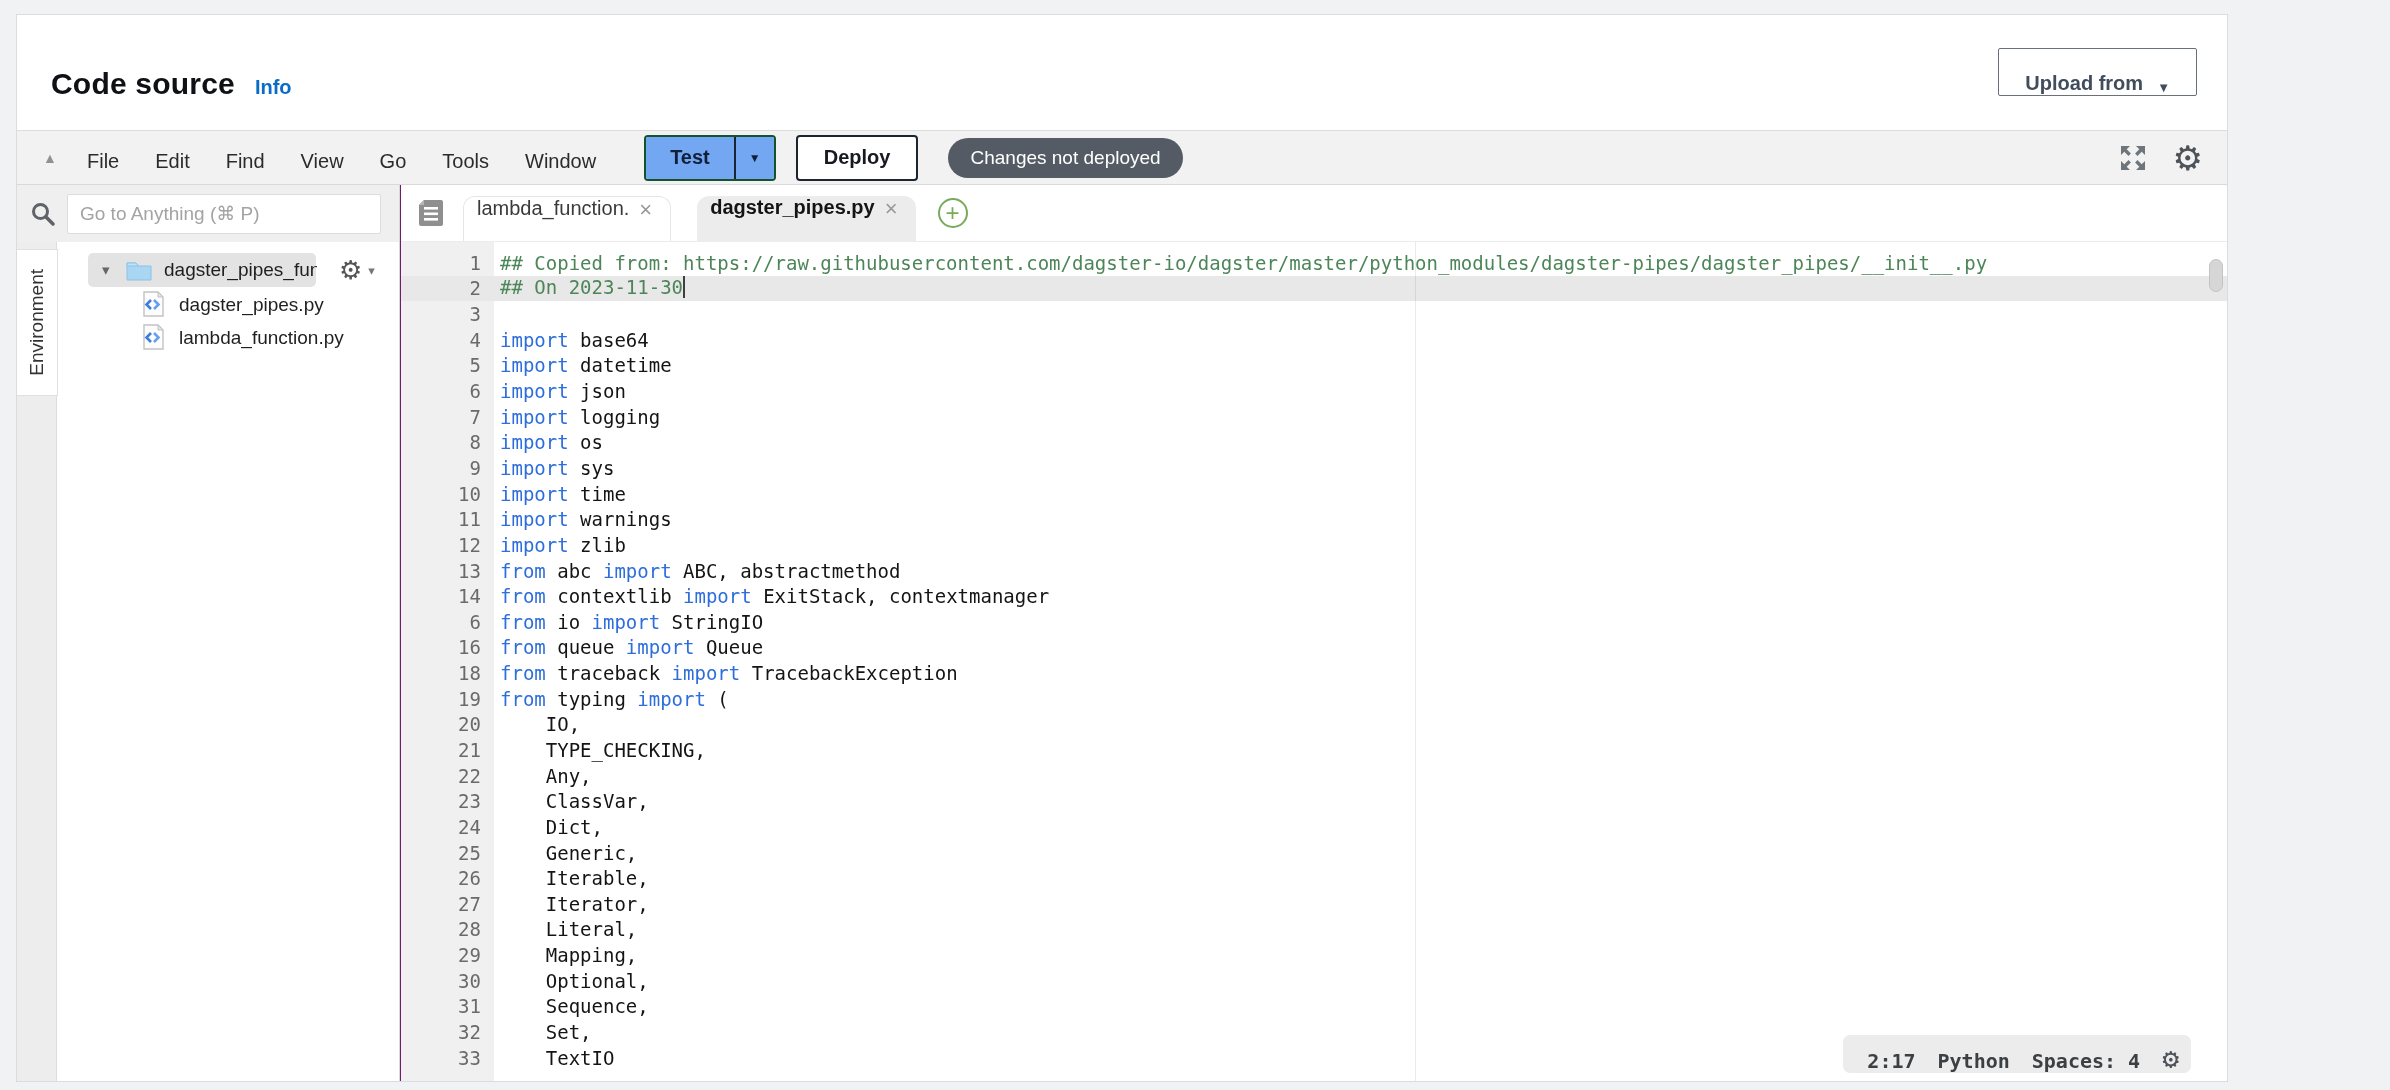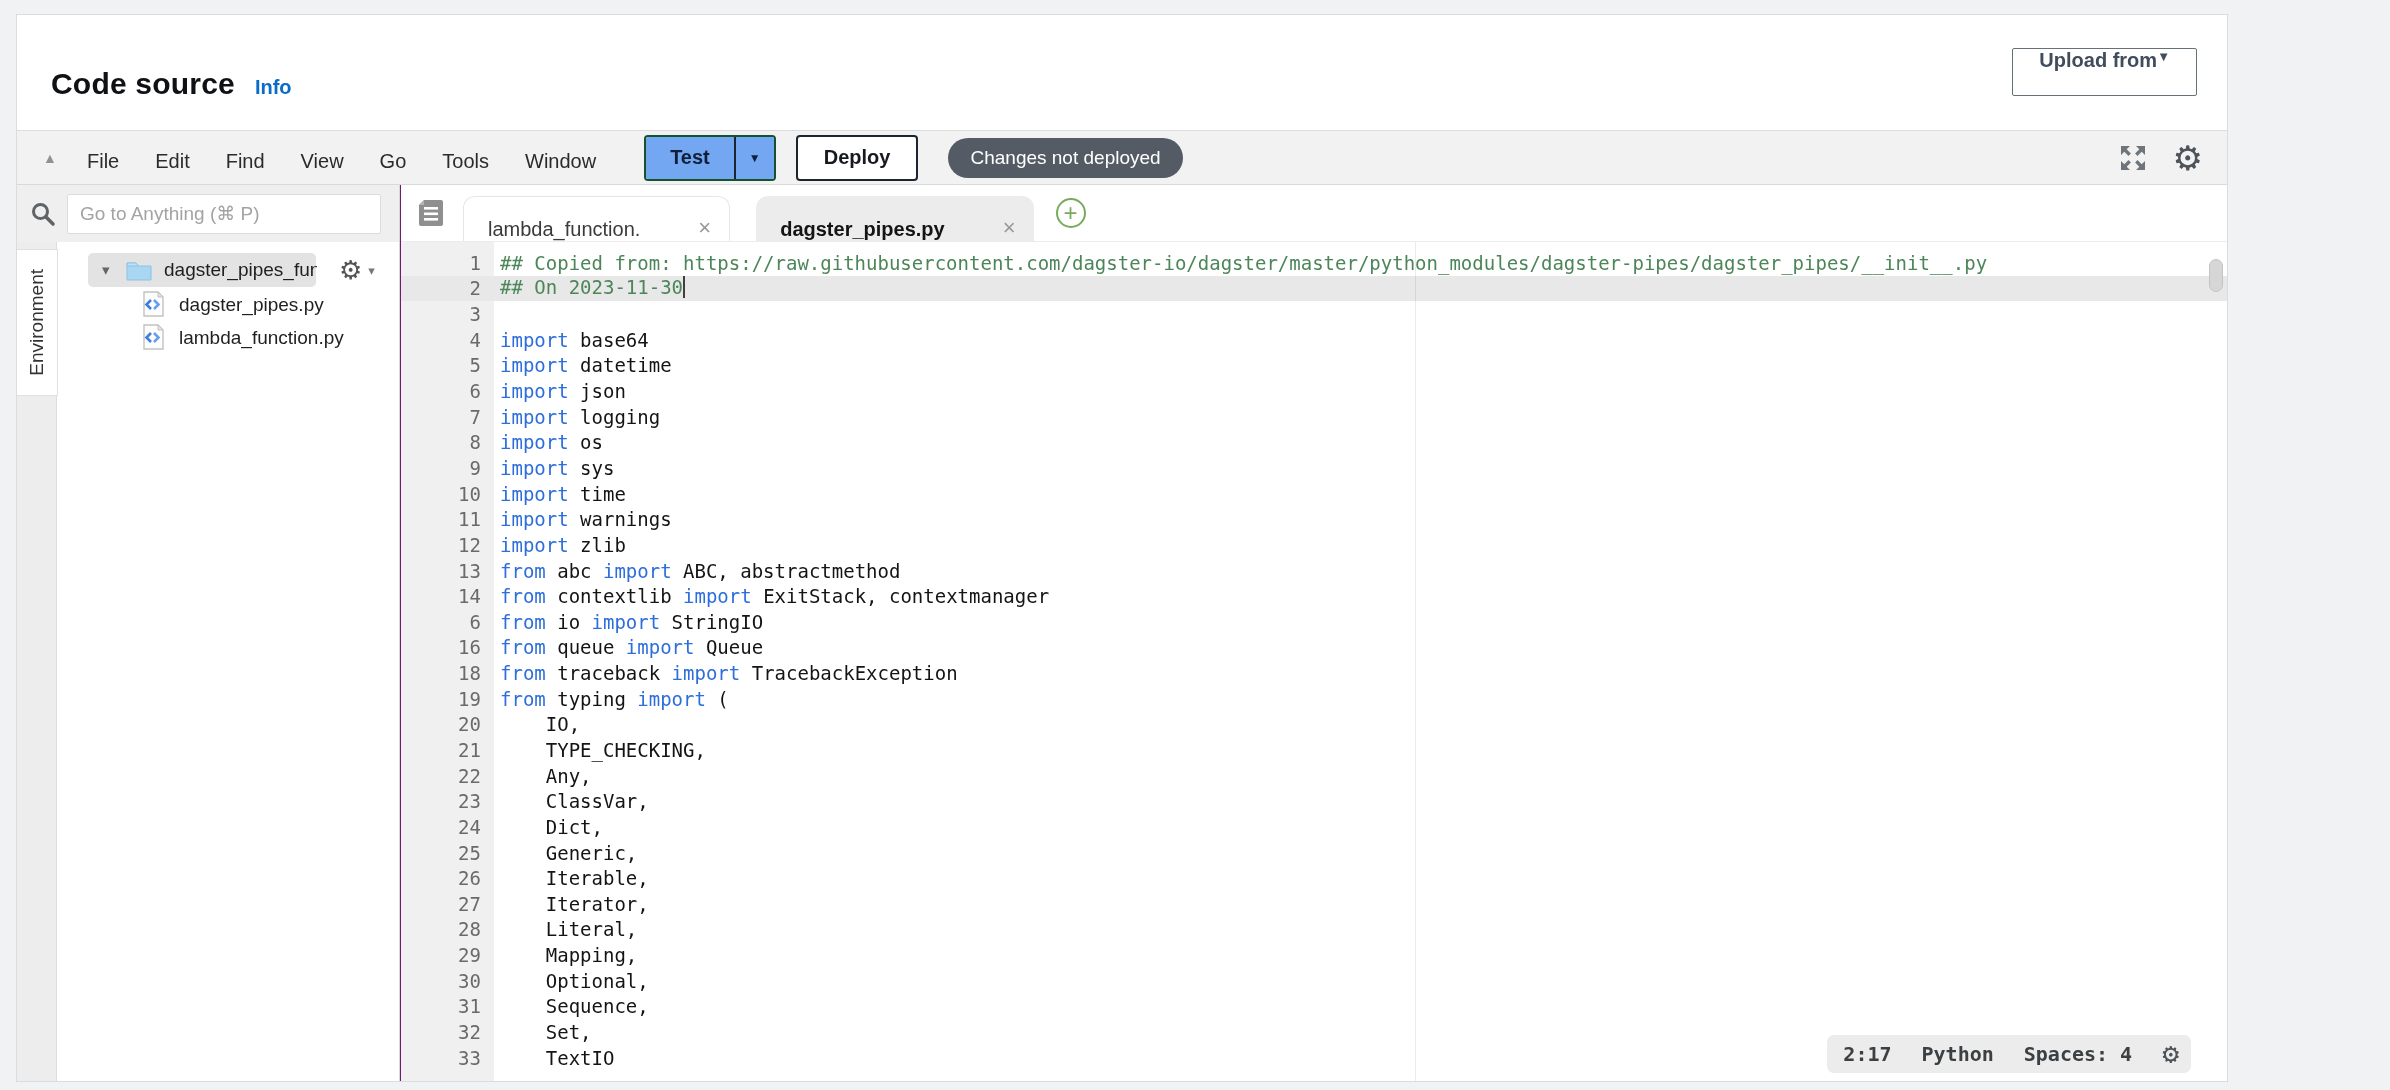--- a/index.html
+++ b/index.html
@@ -9,21 +9,21 @@
   .card { position:absolute; left:16px; top:14px; width:2212px; height:1068px;
           background:#701a75; border:1px solid #d9dde0; border-radius:1px; overflow:hidden; }
 
   
   .card-header { position:absolute; left:0; top:0; right:0; height:115px; background:#fff; }
   .header-title-wrap { position:absolute; left:34px; top:52px; display:flex; align-items:baseline; gap:20px; }
   .page-title { font-size:30px; font-weight:700; color:#0f1115; letter-spacing:0.2px; }
   .info-link { font-size:20px; font-weight:700; color:#0a6cc8; cursor:pointer; }
   .upload-btn { position:absolute; right:30px; top:33px; height:48px; padding:0 26px;
                 background:#fff; border:1px solid #687078; border-radius:2px;
-                font-size:20px; font-weight:700; color:#414d5c; display:flex; align-items:flex-start; cursor:pointer; }
+                font-size:20px; font-weight:700; color:#414d5c; display:flex; align-items:flex-end; gap:14px; cursor:pointer; }
   .upload-btn .caret { font-size:13px; color:#414d5c; }
 
   
   .menubar { position:absolute; left:0; top:115px; right:0; height:55px; background:#f2f2f2;
              border-top:1px solid #dcdcdc; border-bottom:1px solid #d9d9d9;
              display:flex; align-items:center; padding:0 16px 0 26px; }
   .collapse-arrow { color:#8d9299; font-size:14px; width:30px; cursor:pointer; }
   .menu-items { display:flex; align-items:center; gap:36px; margin-left:14px;margin-top:8px; }
   .menu-item { font-size:20px; color:#2b2b2b; cursor:pointer; }
   .test-split { display:flex; height:46px; margin-left:48px; border:2px solid #14532d; border-radius:4px; overflow:hidden; cursor:pointer; }
@@ -62,21 +62,21 @@
   .tree-gear { position:relative; margin-left:22px; display:flex; align-items:center; gap:6px; }
   .tree-gear .caret { font-size:13px; color:#777; }
   .file-row { height:33px; padding-left:84px; gap:14px; }
   .file-label { font-size:19px; color:#1f1f1f; }
 
   
   .editor { position:absolute; left:384px; top:0; right:0; bottom:0; }
   .tab-bar { position:absolute; left:0; top:0; right:0; height:57px; background:#fff;
              border-bottom:1px solid #ececec; display:flex; align-items:flex-end; }
   .tab-list-icon { align-self:center; margin:0 18px 0 16px; cursor:pointer; }
-  .tab { height:45px; display:flex; align-items:flex-end; padding:0 18px 0 24px; border-radius:12px 12px 0 0; cursor:pointer;gap:48px; }
+  .tab { height:45px; display:flex; align-items:flex-start; padding:0 18px 0 13px; border-radius:12px 12px 0 0; cursor:pointer; }
   .tab .tab-close { margin-left:10px; font-size:22px; color:#979797; cursor:pointer; }
   .tab-inactive { background:#fff; border:1px solid #e6e6e6; border-bottom:none; }
   .tab-inactive .tab-label { font-size:20px; color:#3a3a3a; }
   .tab-active { background:#ececec; margin-left:26px; }
   .tab-active .tab-label { font-size:20px; font-weight:700; color:#141414; }
   .tab-plus { align-self:center; margin-left:22px; width:30px; height:30px; border:2px solid #77ab5c; border-radius:50%;
               display:flex; align-items:center; justify-content:center; color:#77ab5c; font-size:24px; line-height:1; cursor:pointer; }
 
   
   .code-area { position:absolute; left:0; top:57px; right:0; bottom:0; background:#fff; overflow:hidden;
@@ -89,21 +89,21 @@
   .ct { padding-left:19px; white-space:pre; font-size:19px; color:#141414; position:relative; z-index:2; }
   .tok-kw { color:#2d6edc; }
   .tok-cm { color:#4c8658; }
   .tok-pl { color:#141414; }
   .print-margin { position:absolute; left:calc(99px + 80ch); top:0; bottom:0; width:1px;
                   background:rgba(0,0,0,0.08); z-index:3; pointer-events:none; font-size:19px; }
   .cursor-caret { display:inline-block; width:2px; height:22px; background:#3f3f3f; vertical-align:middle; margin-bottom:3px; }
   .scrollbar-thumb { position:absolute; right:4px; top:17px; width:14px; height:33px; background:#d6d6d6;
                      border:1px solid #c3c3c3; border-radius:7px; cursor:pointer; z-index:5; }
   .status-bar { position:absolute; right:36px; bottom:8px; height:38px; background:#ececec; border-radius:7px;
-                display:flex; align-items:center; padding:0 12px 0 16px; gap:30px; z-index:6; }
+                display:flex; align-items:flex-end; padding:0 12px 0 24px; gap:22px; z-index:6; }
   .status-item { font-size:20px; font-weight:700; color:#3c4043; cursor:pointer; }
   .status-bar .gear-glyph { font-size:28px; color:#4d5358; cursor:pointer; }
 </style>
 </head>
 <body>
 
 <div class="card">
 
   <div class="card-header">
     <div class="header-title-wrap">

